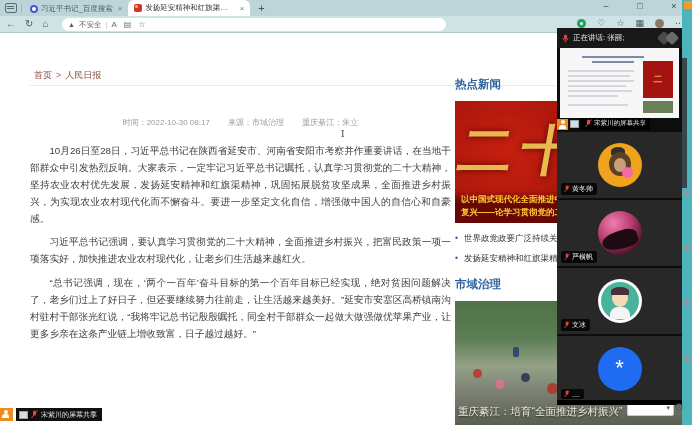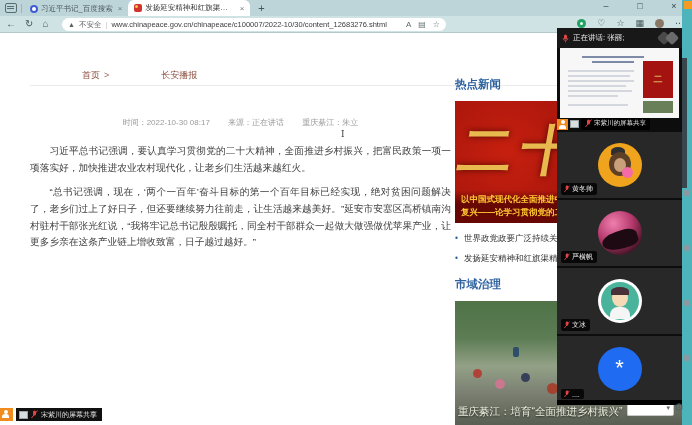--- a/index.html
+++ b/index.html
@@ -45,21 +45,21 @@
   .addr .aicons { display:flex; gap:7px; color:#5b6b6e; font-size:8px; }
   .toolicons { position:absolute; right:8px; top:2px; display:flex; gap:11px;
     align-items:center; font-size:9px; color:#41575b; }
   .gdot { width:9px; height:9px; border-radius:50%; background:#21a366; position:relative; }
   .gdot::after{content:""; position:absolute; left:3px; top:3px; width:3px; height:3px; border-radius:50%; background:#eafff3;}
   .avatar-mini { width:9px; height:9px; border-radius:50%; background:#8a7866; }
 
   
   .webpage { position:absolute; top:33px; left:0; width:692px; height:392px; background:#fff; }
   .crumb { position:absolute; left:34px; top:36px; font-size:9px; color:#8a4b3c; z-index:1; }
-  .crumb a { color:#8a4b3c; text-decoration:none;margin-left:48px; }
+  .crumb a { color:#8a4b3c; text-decoration:none; }
   .crumb .sep { margin:0 4px; color:#9c6a5d; }
   .pg-divider { position:absolute; left:30px; top:52px; width:662px; border-top:1px solid #ececec; }
 
   .article { position:absolute; left:30px; top:84px; width:421px; z-index:1; }
   .article h1 { margin:0 0 12px; font-size:17px; font-weight:600; color:#3a3a3a;
     text-align:center; line-height:1.75; letter-spacing:.3px; }
   .meta { text-align:center; font-size:8px; color:#9b9b9b; margin-bottom:15px; }
   .meta span { margin:0 8px; }
   .article p { margin:0 0 7px; font-size:9.7px; color:#404040; line-height:1.74;
     text-align:justify; text-indent:2em; }
@@ -185,49 +185,49 @@
 <div class="navbar">
   <div class="navicons">
     <span>←</span>
     <span>↻</span>
     <span>⌂</span>
   </div>
   <div class="addr">
     <span class="warn">▲</span>
     <span class="sec">不安全</span>
     <span class="div">|</span>
-    <span class="url">www.chinapeace.gov.cn/chinapeace/c100007/2022-10/30/content_12683276.shtml</span>
     <span class="aicons">
       <span>A</span>
       <span>▤</span>
       <span>☆</span>
     </span>
   </div>
   <div class="toolicons">
     <span class="gdot"></span>
     <span>♡</span>
     <span>☆</span>
     <span>▦</span>
     <span class="avatar-mini"></span>
     <span>⋯</span>
   </div>
 </div>
 
 <div class="webpage">
   <div class="crumb">
-    <a>首页</a><span class="sep">&gt;</span><a>长安播报</a>
+    <a>首页</a><span class="sep">&gt;</span><a>人民日报</a>
   </div>
   <div class="pg-divider"></div>
 
   <div class="article">
     <div class="meta">
       <span>时间：2022-10-30 08:17</span>
-      <span>来源：正在讲话</span>
+      <span>来源：市域治理</span>
       <span>重庆綦江：朱立</span>
     </div>
+    <p>10月26日至28日，习近平总书记在陕西省延安市、河南省安阳市考察并作重要讲话，在当地干部群众中引发热烈反响。大家表示，一定牢记习近平总书记嘱托，认真学习贯彻党的二十大精神，坚持农业农村优先发展，发扬延安精神和红旗渠精神，巩固拓展脱贫攻坚成果，全面推进乡村振兴，为实现农业农村现代化而不懈奋斗。要进一步坚定文化自信，增强做中国人的自信心和自豪感。</p>
     <p>习近平总书记强调，要认真学习贯彻党的二十大精神，全面推进乡村振兴，把富民政策一项一项落实好，加快推进农业农村现代化，让老乡们生活越来越红火。</p>
     <p>“总书记强调，现在，‘两个一百年’奋斗目标的第一个百年目标已经实现，绝对贫困问题解决了，老乡们过上了好日子，但还要继续努力往前走，让生活越来越美好。”延安市安塞区高桥镇南沟村驻村干部张光红说，“我将牢记总书记殷殷嘱托，同全村干部群众一起做大做强做优苹果产业，让更多乡亲在这条产业链上增收致富，日子越过越好。”</p>
 
   </div>
   <span class="ibeam">I</span>
 </div>
 
 <div class="sidebar">
   <div class="side-h">热点新闻</div>
   <div class="featured">

